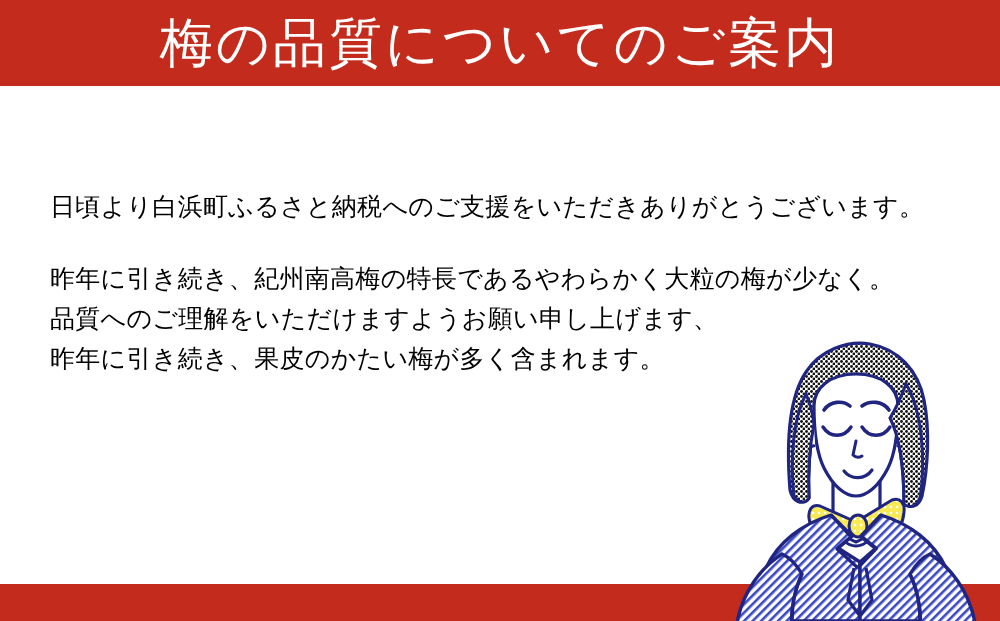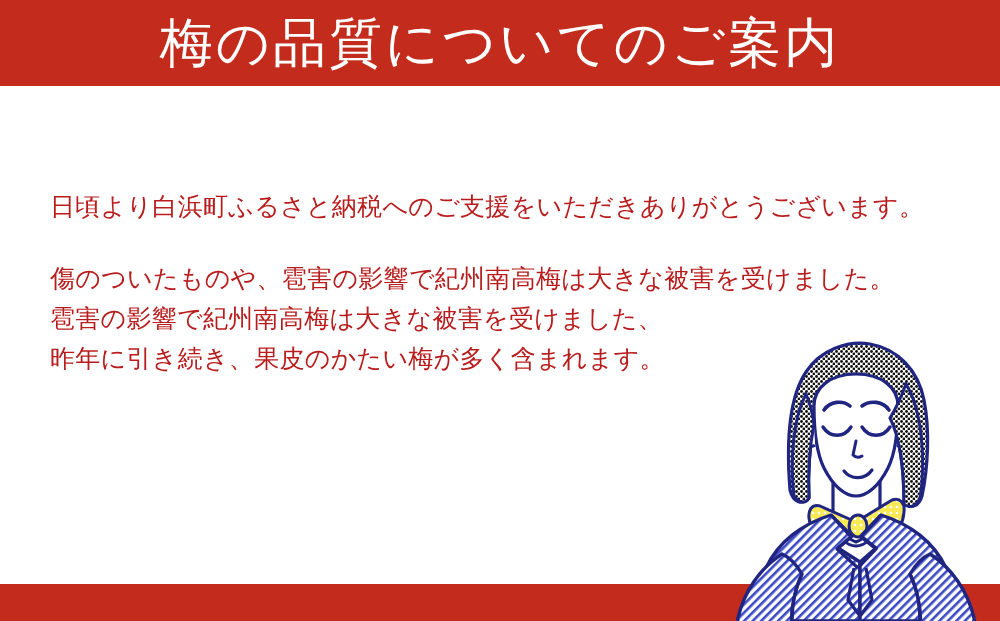--- a/index.html
+++ b/index.html
@@ -42,21 +42,21 @@
     white-space: nowrap;
     transform: translateY(-1px);
   }
 
   
   .body-copy {
     position: absolute;
     left: 50px;
     top: 186px;
     width: 830px;
-    color: #b91c1c;
+    color: #000000;
     font-size: 25px;
     line-height: 40px;
     letter-spacing: 0.3px;
     z-index: 3;
   }
   .para {
     margin: 0;
   }
   .para-gap-1 { height: 32px; }
   .para-gap-2 { height: 32px; }
@@ -100,22 +100,22 @@
 
   <div class="body-copy">
 
     <p class="para">
       <span class="line">日頃より白浜町ふるさと納税へのご支援をいただきありがとうございます。</span>
     </p>
 
     <div class="para-gap-1"></div>
 
     <p class="para">
-      <span class="line">傷のついたものや、雹害の影響で紀州南高梅は大きな被害を受けました。</span><br>
-      <span class="line">雹害の影響で紀州南高梅は大きな被害を受けました、</span><br>
+      <span class="line">昨年に引き続き、紀州南高梅の特長であるやわらかく大粒の梅が少なく。</span><br>
+      <span class="line">品質へのご理解をいただけますようお願い申し上げます、</span><br>
       <span class="line">昨年に引き続き、果皮のかたい梅が多く含まれます。</span>
     </p>
 
     <div class="para-gap-2"></div>
 
     <p class="para">
       <br>
     </p>
 
   </div>

